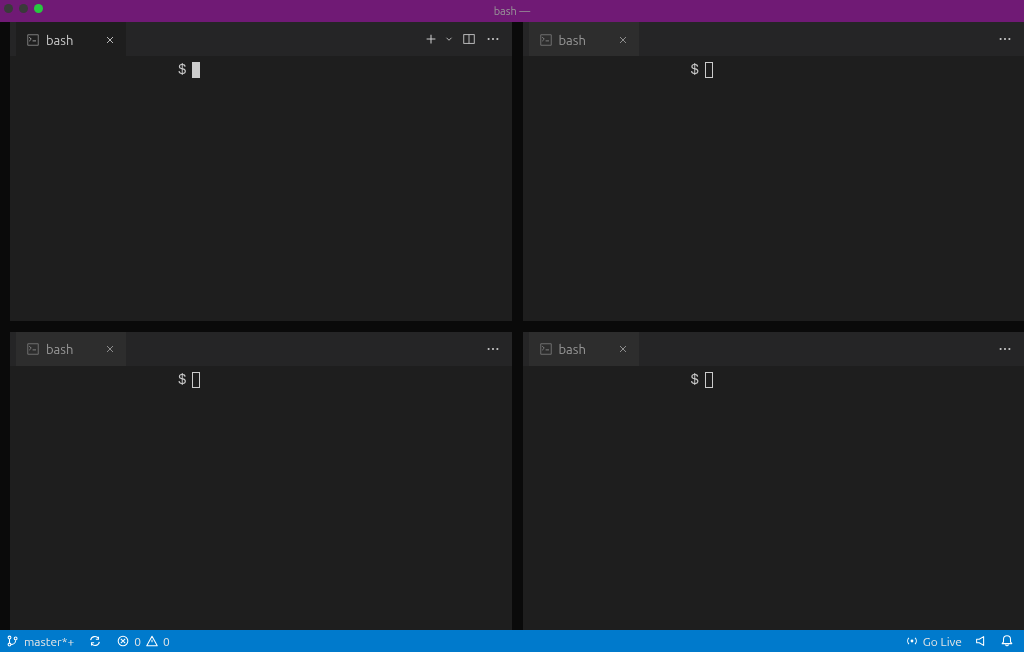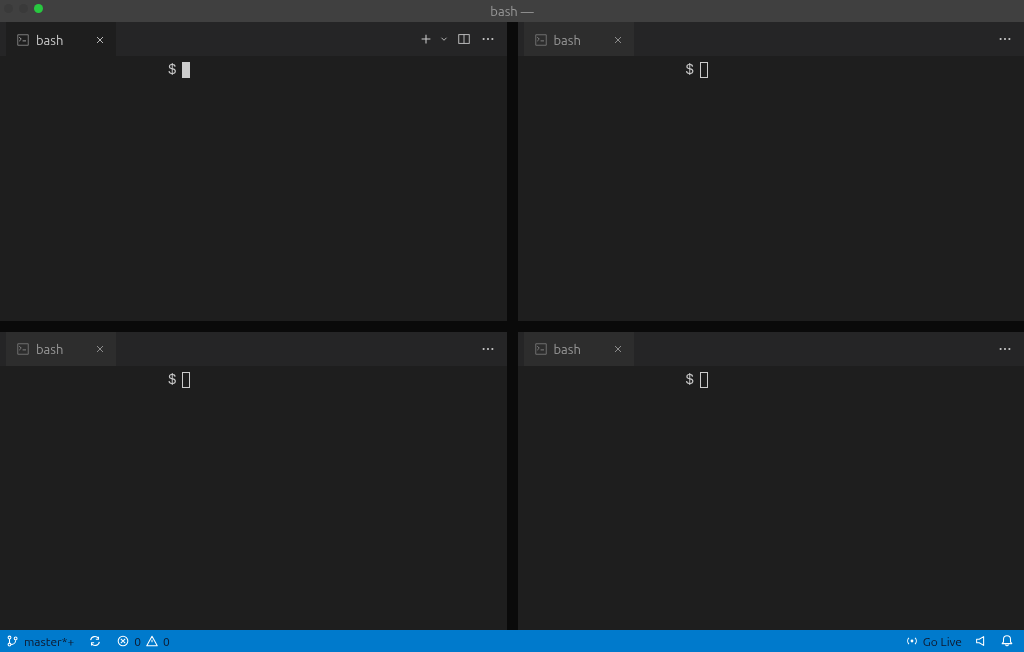--- a/index.html
+++ b/index.html
@@ -11,26 +11,26 @@
       width: 1024px;
       height: 652px;
       background: #1e1e1e;
       font-family: -apple-system, 'Segoe UI', Ubuntu, sans-serif;
       overflow: hidden;
       display: flex;
       flex-direction: column;
     }
     .titlebar {
       height: 22px;
-      background: #404040;
+      background: #701a75;
       display: flex;
       align-items: center;
       justify-content: center;
       position: relative;
-      font-size: 13px;
+      font-size: 11px;
       color: #999;
     }
     .traffic-lights {
       position: absolute;
       left: 4px;
       top: 4px;
       display: flex;
       gap: 6px;
     }
     .traffic-light {
@@ -42,20 +42,21 @@
     .tl-min { background: #3a3a3a; }
     .tl-max { background: #28c840; }
     .grid {
       flex: 1;
       display: grid;
       grid-template-columns: 1fr 1fr;
       grid-template-rows: 1fr 1fr;
       gap: 11px;
       background: #0a0a0a;
       min-height: 0;
+      padding-left: 10px;
     }
     .pane {
       background: #1e1e1e;
       display: flex;
       flex-direction: column;
       min-height: 0;
     }
     .tabbar {
       height: 34px;
       background: #252526;
@@ -148,21 +149,21 @@
     .cursor-outline {
       display: inline-block;
       width: 8px;
       height: 16px;
       border: 1px solid #cccccc;
       box-sizing: border-box;
     }
     .statusbar {
       height: 22px;
       background: #007acc;
-      color: #0f172a;
+      color: #e5e5e5;
       display: flex;
       align-items: center;
       font-size: 12px;
       padding: 0 8px 0 4px;
     }
     .status-left {
       display: flex;
       align-items: center;
       gap: 10px;
     }

